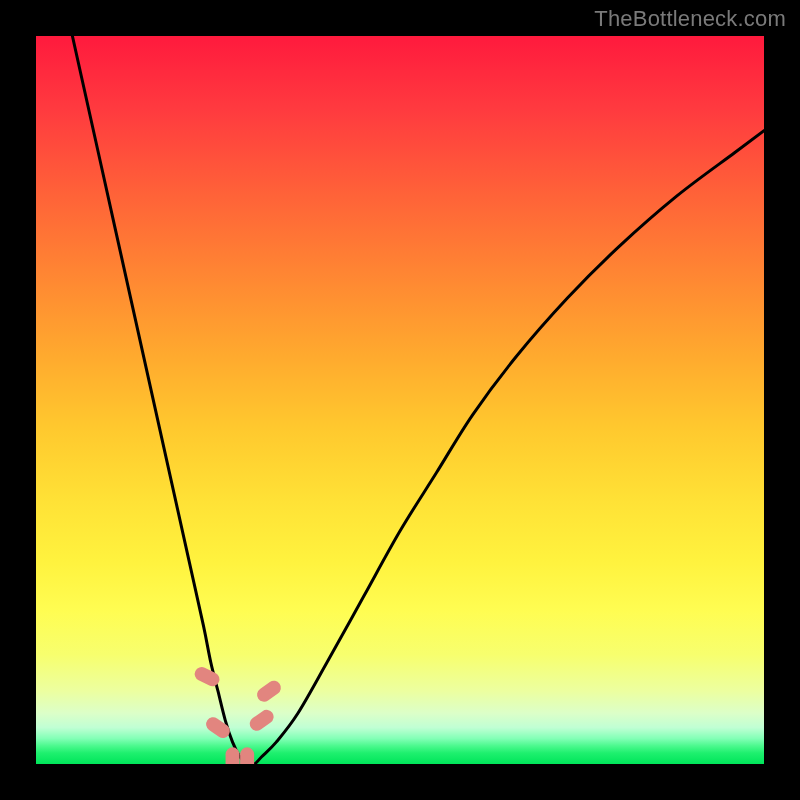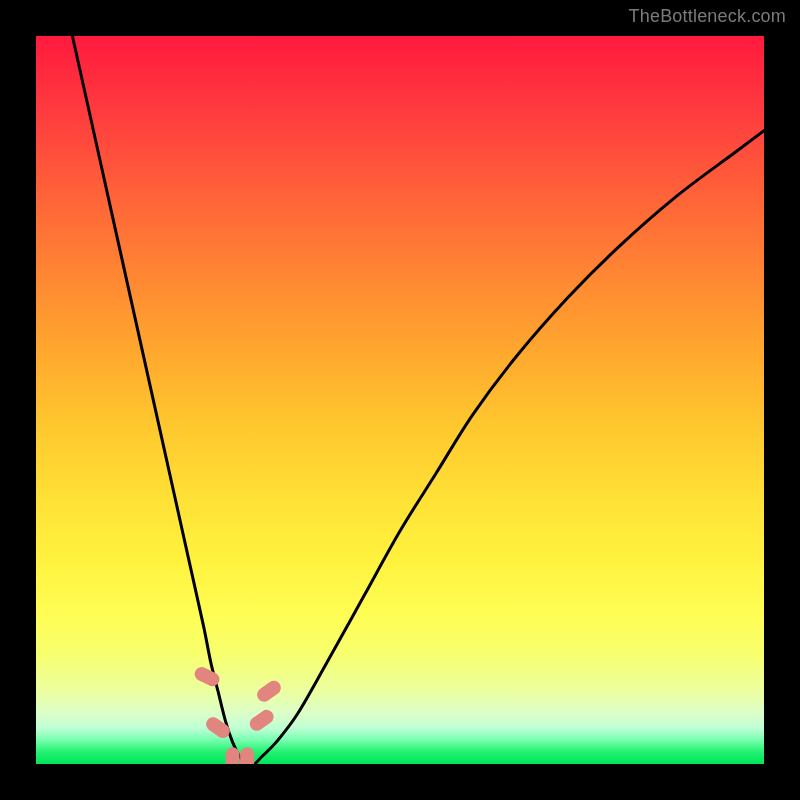--- a/index.html
+++ b/index.html
@@ -49,21 +49,21 @@
       #4cf98e 97.5%,
       #1ef06e 98.5%,
       #00e55a 100%
     );
   }
   .watermark {
     position: absolute;
     top: 6px;
     right: 14px;
     color: #7a7a7a;
-    font-size: 18px;
+    font-size: 22px;
     font-weight: 500;
     letter-spacing: 0.2px;
     user-select: none;
   }
   svg.curve {
     position: absolute;
     inset: 0;
     width: 100%;
     height: 100%;
     overflow: visible;

